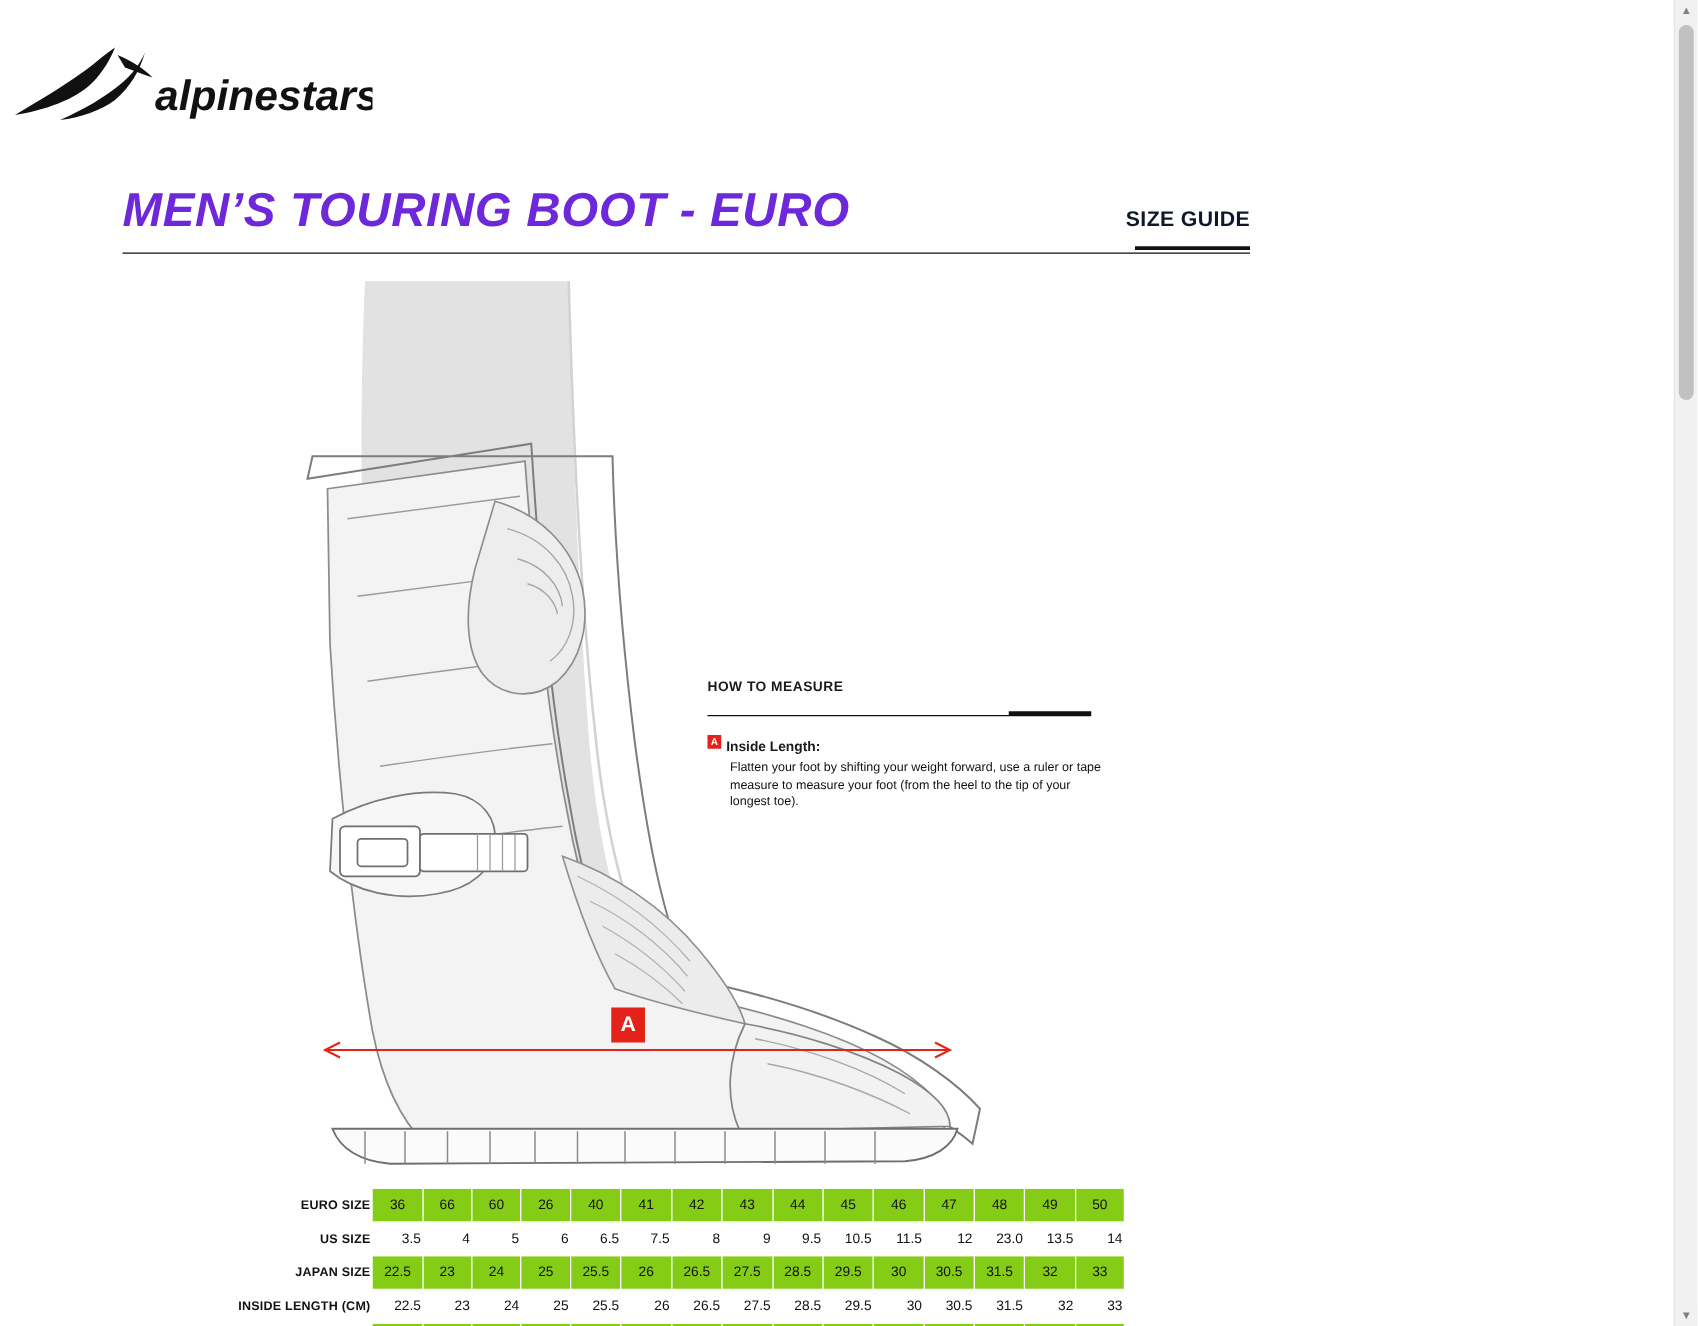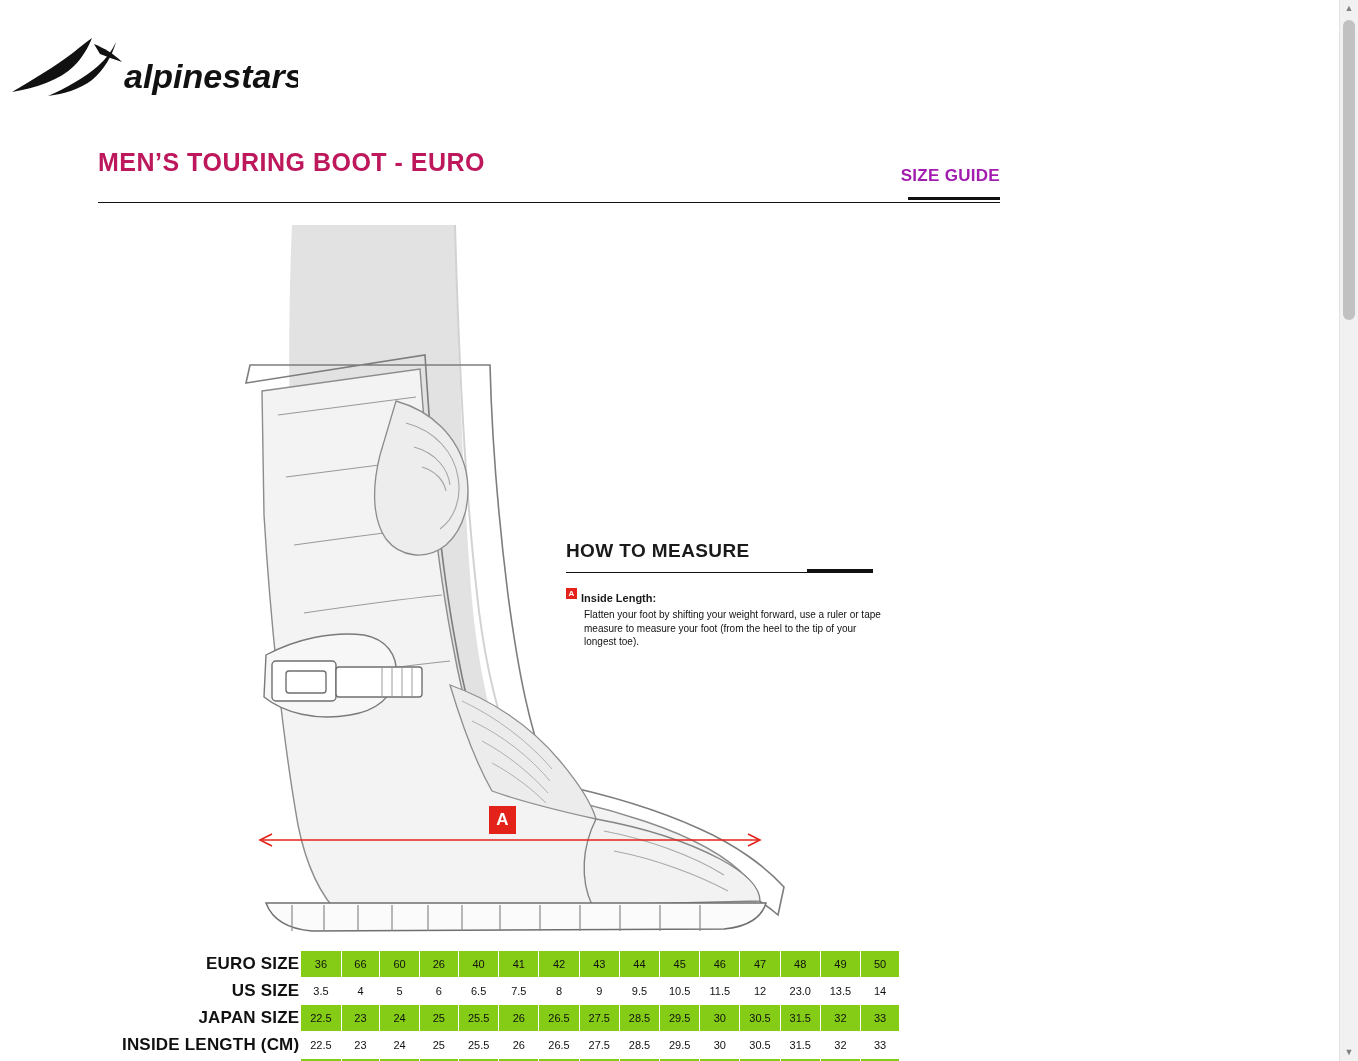--- a/index.html
+++ b/index.html
@@ -67,35 +67,36 @@
   .logo svg { display: block; }
 
   
   .title-row {
     position: absolute;
     left: 98px;
     top: 148px;
     width: 902px;
   }
   .page-title {
-    font-size: 25px;
+    font-size: 38px;
     font-weight: bold;
     letter-spacing: 0.5px;
     margin: 0;
-    color: #be185d;
+    color: #6d28d9;
     display: inline-block;
+    font-style: italic;
   }
   .size-guide {
     position: absolute;
     right: 0;
     top: 18px;
     font-size: 17px;
     font-weight: bold;
     letter-spacing: 0.3px;
-    color: #a21caf;
+    color: #0f172a;
     padding-bottom: 4px;
   }
   .title-rule {
     position: absolute;
     left: 98px;
     top: 202px;
     width: 902px;
     height: 1px;
     background: #111;
   }
@@ -118,21 +119,21 @@
   }
 
   
   .howto {
     position: absolute;
     left: 566px;
     top: 540px;
     width: 330px;
   }
   .howto-title {
-    font-size: 19px;
+    font-size: 11px;
     font-weight: bold;
     letter-spacing: 0.4px;
     margin: 0;
     display: inline-block;
   }
   .howto-rule {
     position: absolute;
     left: 0;
     top: 32px;
     width: 307px;
@@ -207,27 +208,27 @@
     text-align: center;
     vertical-align: middle;
     font-weight: normal;
     color: #111;
     border: 1px solid #ffffff;
   }
   .size-table .rowlabel {
     width: 222px;
     text-align: right;
     font-weight: bold;
-    font-size: 17px;
+    font-size: 10px;
     letter-spacing: 0.2px;
     border: none;
     background: transparent;
   }
   .band-dark td.cell { background: #84cc16; }
-  .band-light td.cell { background: #ffffff; }
+  .band-light td.cell { background: #ffffff; text-align: right; }
   .size-table td.cell { width: 40px; }
 </style>
 </head>
 <body>
 
 <div class="page">
 
   <div class="logo">
     <svg width="290" height="70" viewBox="0 0 290 70" xmlns="http://www.w3.org/2000/svg" aria-hidden="true">
       <g fill="#111111">

